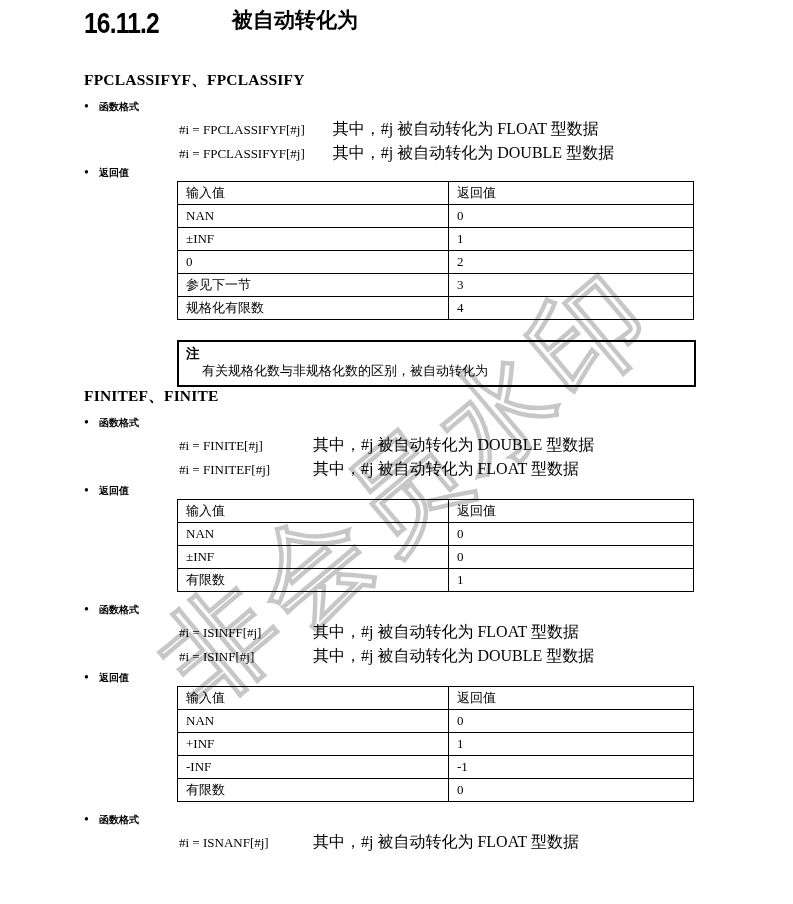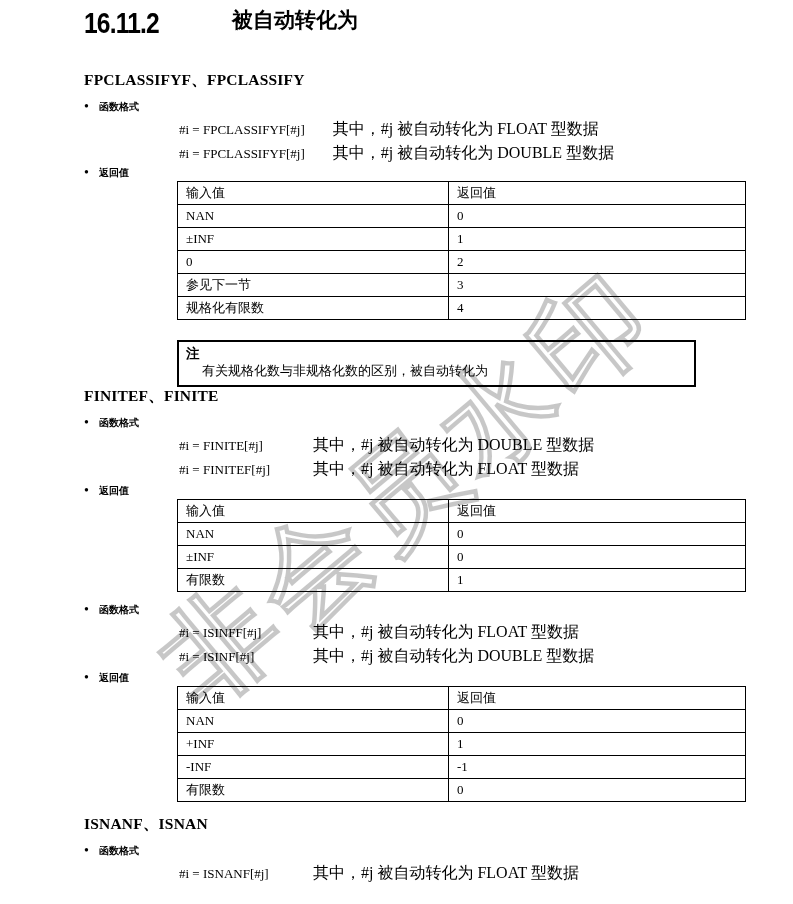--- a/index.html
+++ b/index.html
@@ -42,21 +42,21 @@
 
   
   .fmt-lines { margin:2px 0 0 95px; }
   .fmt-line { line-height:23px; white-space:nowrap; }
   .fmt-code { display:inline-block; min-width:106px; margin-right:28px; font-size:13px; }
   .fmt-desc { font-size:16px; }
 
   
   .rtable {
     border-collapse:collapse; table-layout:fixed;
-    margin-left:93px; width:569px;
+    margin-left:93px; width:517px;
     border:1px solid #000;
   }
   .rtable td {
     border:1px solid #000;
     height:22px; padding:0 2px 0 8px;
     font-size:13px; vertical-align:middle;
   }
   .rtable td.c1 { width:260px; }
 
   
@@ -227,21 +227,20 @@
         <td class="c1">-INF</td>
         <td>-1</td>
       </tr>
       <tr>
         <td class="c1">有限数</td>
         <td>0</td>
       </tr>
     </tbody>
   </table>
 
-  <div class="section-heading mt13">ISNANF、ISNAN</div>
 
   <div class="bullet-line">
     <span class="bullet-glyph">•</span>
     <span class="bullet-label">函数格式</span>
   </div>
 
   <div class="fmt-lines">
     <div class="fmt-line">
       <span class="fmt-code">#i = ISNANF[#j]</span><span class="fmt-desc">其中，#j 被自动转化为 FLOAT 型数据</span>
     </div>

